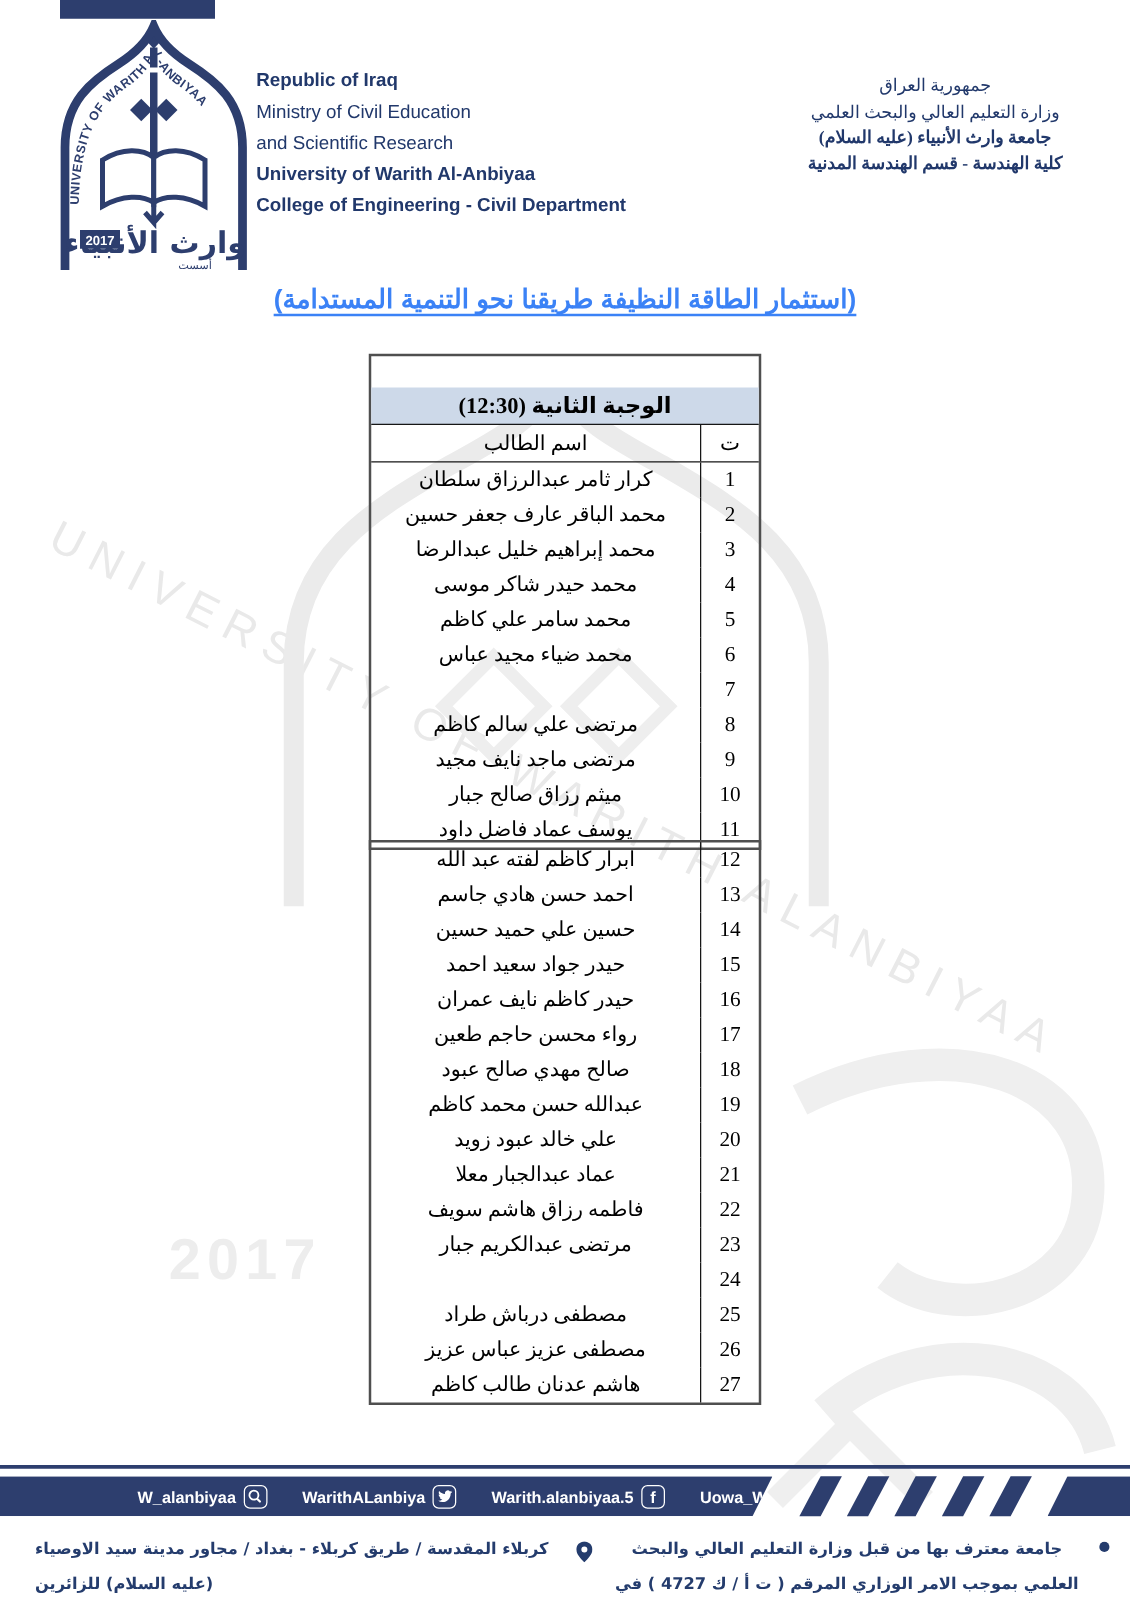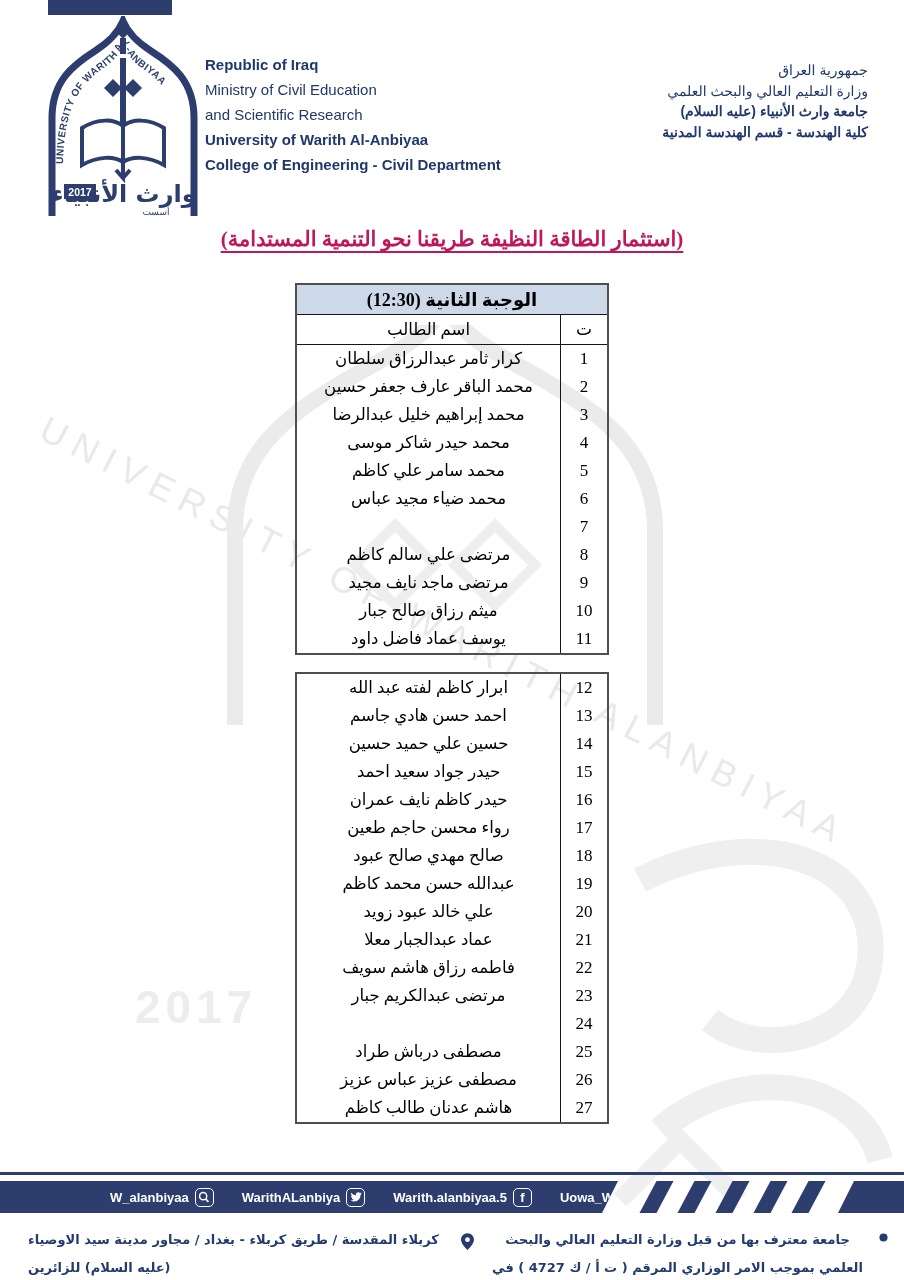--- a/index.html
+++ b/index.html
@@ -23,38 +23,38 @@
 
   
   .top-tab{position:absolute;left:48px;top:0;width:124px;height:15px;background:var(--navy);z-index:1;}
   .logo{position:absolute;left:38px;top:16px;width:170px;height:202px;z-index:1;}
 
   
   .hdr-en{position:absolute;left:205px;top:52px;z-index:1;color:var(--text-navy);
     font-size:15px;line-height:25px;}
   .hdr-en .semibold{font-weight:bold;}
   .hdr-en .bold{font-weight:bold;}
-  .hdr-ar{position:absolute;right:36px;top:60px;z-index:1;color:var(--text-navy);
-    font-family:Liberation Sans, sans-serif;font-size:14px;line-height:20.5px;text-align:right;direction:rtl;}
+  .hdr-ar{position:absolute;right:54px;top:60px;z-index:1;color:var(--text-navy);
+    font-family:Liberation Serif, serif;font-size:14px;line-height:20.5px;text-align:center;direction:rtl;}
   .hdr-ar .bold{font-weight:bold;}
   .doc-meta{position:absolute;left:300px;top:172px;width:220px;z-index:1;direction:rtl;text-align:left;
     color:var(--text-navy);font-family:var(--arab);font-size:14px;font-weight:bold;line-height:30px;}
 
   
   .doc-title{position:absolute;left:0;top:227px;width:100%;z-index:1;text-align:center;direction:rtl;
-    color:#be185d;font-family:Liberation Serif, serif;font-size:21px;font-weight:bold;
+    color:#3b82f6;font-family:Liberation Sans, sans-serif;font-size:21px;font-weight:bold;
     text-decoration:underline;text-underline-offset:5px;text-decoration-thickness:2px;}
 
   
   .wtable{position:absolute;left:295px;width:314px;z-index:1;border:2px solid #4f4f4f;box-sizing:border-box;}
   .wtable > *:not(:last-child){border-bottom:1px solid var(--border-dark);}
   .t1{top:283px;}
   .t2{top:672px;}
   .session{height:29px;background:var(--thead-bg);display:flex;align-items:center;justify-content:center;
-    direction:rtl;font-family:var(--serif);font-size:18px;font-weight:bold;color:#000;}
+    direction:rtl;font-family:var(--serif);font-size:18px;font-weight:bold;color:#000;margin-top:25px;}
   .trow{display:flex;direction:rtl;height:28px;}
   .thead-row{height:29px;}
   .cell-num{width:46px;display:flex;align-items:center;justify-content:center;
     border-left:1px solid var(--border-dark);font-family:var(--serif);font-size:17px;color:#000;}
   .cell-name{flex:1;display:flex;align-items:center;justify-content:center;direction:rtl;
     font-family:var(--serif);font-size:16.5px;color:#000;padding:10px 6px;}
 
   
   .social-line{position:absolute;left:0;top:1172px;width:904px;height:3px;background:var(--navy);z-index:1;}
   .social-bar{position:absolute;left:0;top:1181px;width:904px;height:32px;z-index:1;}

